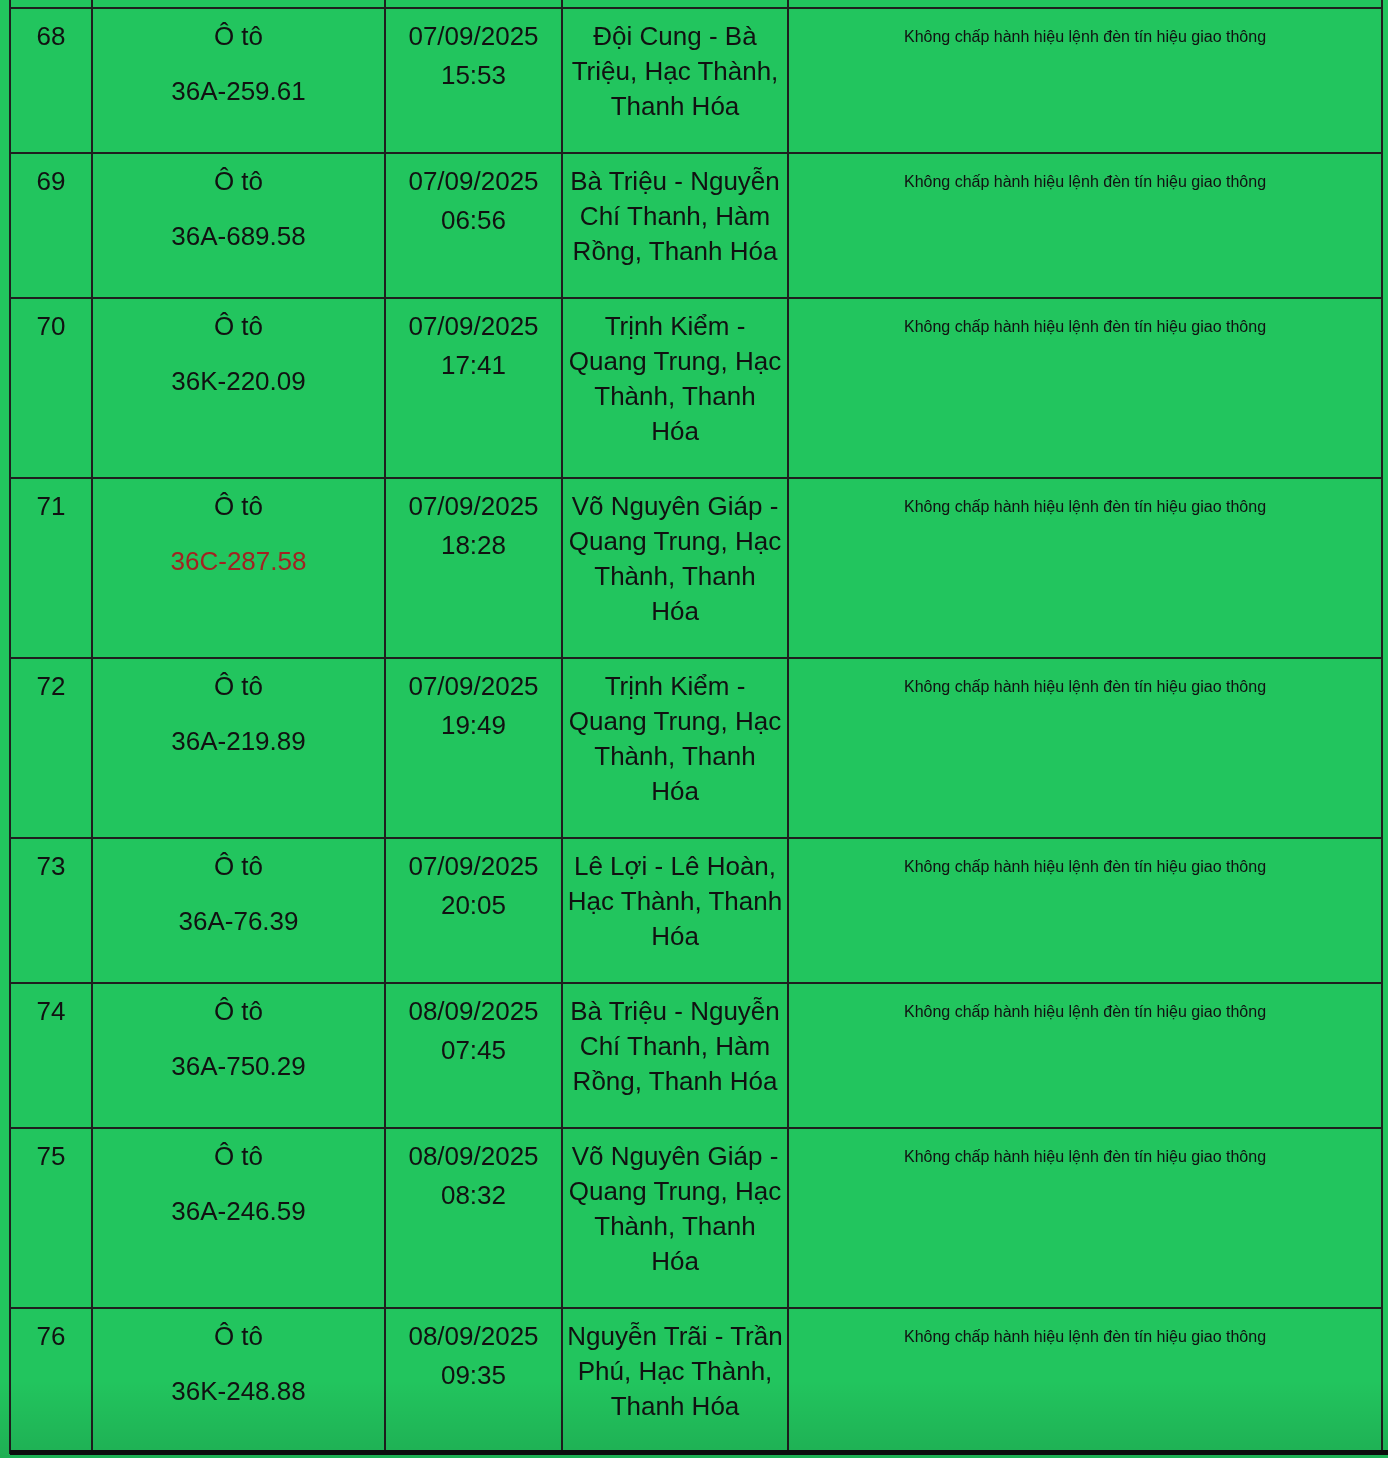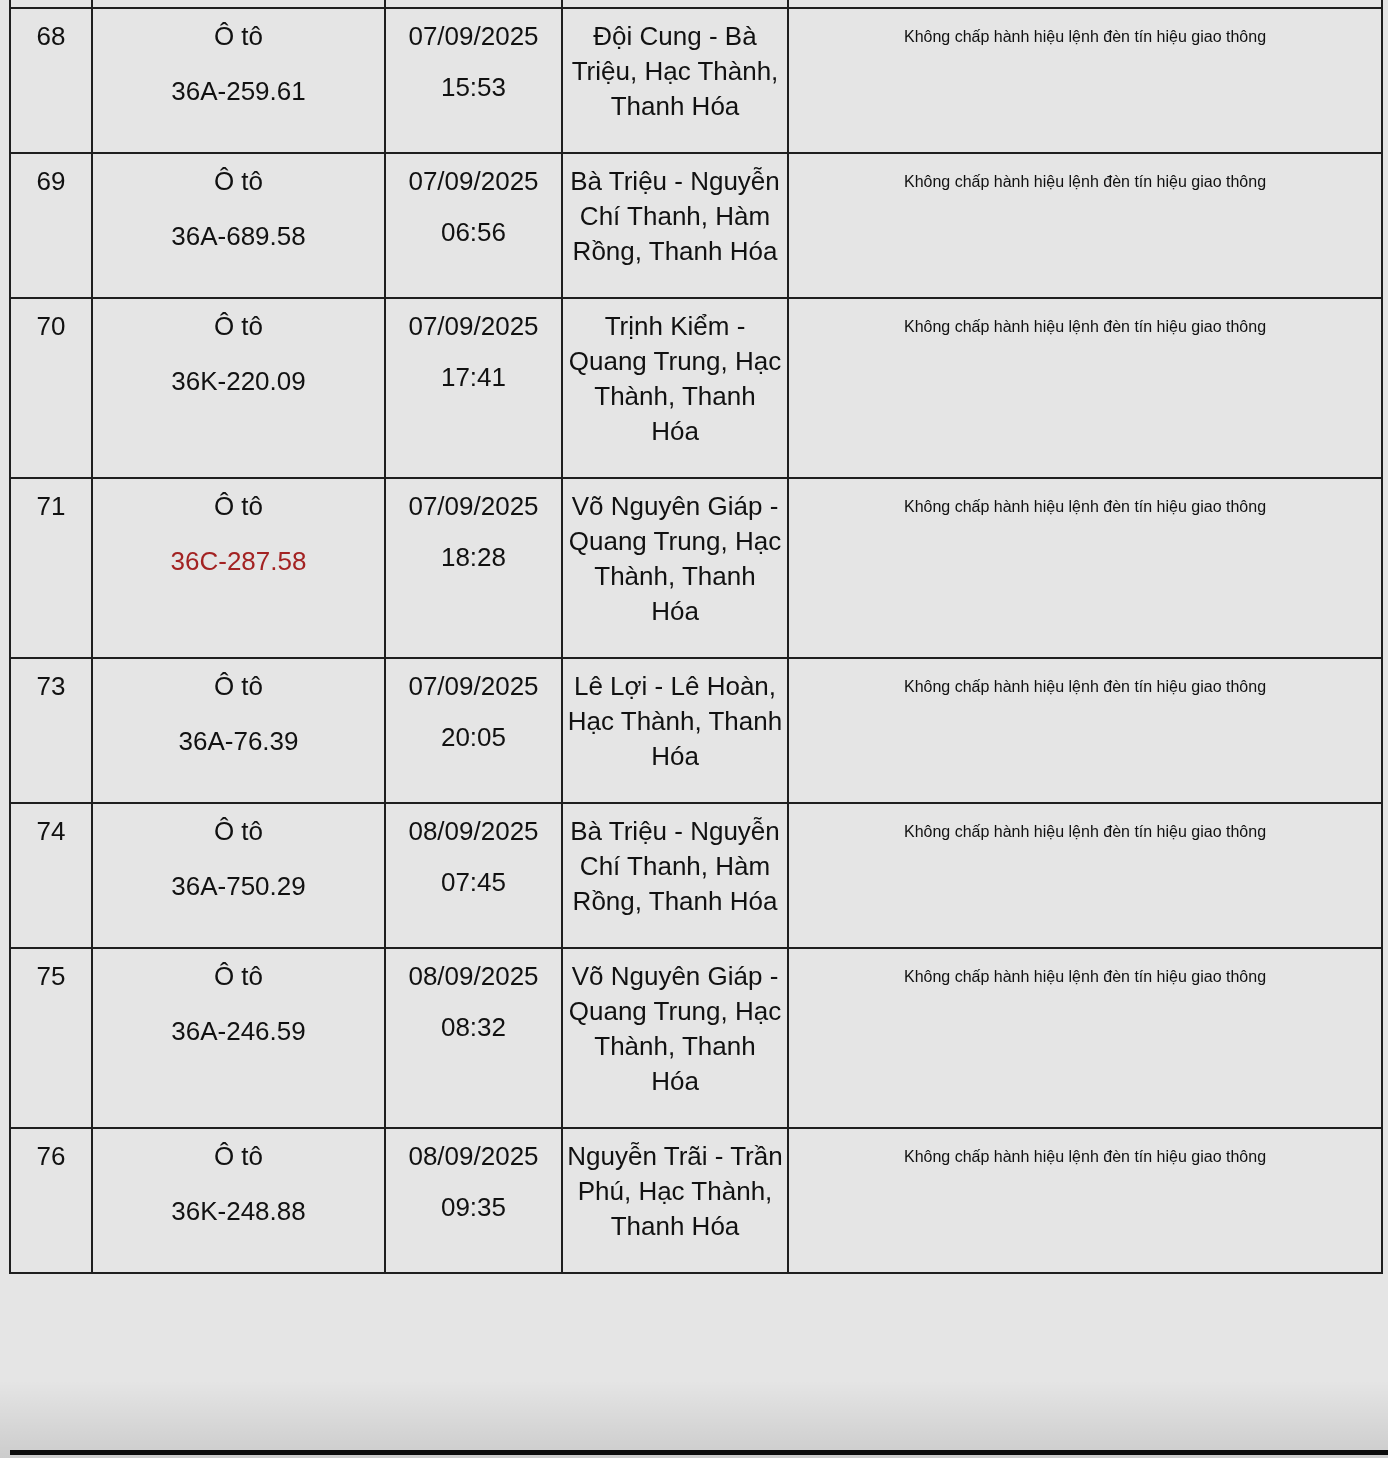--- a/index.html
+++ b/index.html
@@ -10,21 +10,21 @@
   html, body {
     margin: 0;
     padding: 0;
     background: #ffffff;
   }
   #page {
     position: relative;
     width: 1388px;
     height: 1458px;
     overflow: hidden;
-    background: #e5e5e5;
+    background: #22c55e;
     font-family: "Liberation Sans", "DejaVu Sans", sans-serif;
     color: var(--text-color);
   }
   table.violation-table {
     border-collapse: collapse;
     table-layout: fixed;
     width: 1372px;
     margin-left: 9px;
     margin-top: -2px;
     font-size: 26px;
@@ -48,21 +48,21 @@
   td.col-datetime { }
   td.col-location { }
   td.col-violation {
     text-align: center;
     white-space: nowrap;
     padding-left: 6px;
     padding-right: 2px;
     font-size: 16px;
   }
   .plate { margin-top: 20px; }
-  .time  { margin-top: 16px; }
+  .time  { margin-top: 4px; }
   .bottom-shade {
     position: absolute;
     left: 0;
     right: 0;
     bottom: 0;
     height: 78px;
     background: linear-gradient(to bottom, rgba(0,0,0,0) 0%, rgba(0,0,0,0.11) 100%);
     pointer-events: none;
   }
   .bottom-bar {
@@ -142,20 +142,33 @@
       <div class="plate" style="color: rgb(163, 34, 34);">36C-287.58</div>
     </td>
     <td class="col-datetime">
       <div>07/09/2025</div>
       <div class="time">18:28</div>
     </td>
     <td class="col-location">Võ Nguyên Giáp - Quang Trung, Hạc Thành, Thanh Hóa</td>
     <td class="col-violation">Không chấp hành hiệu lệnh đèn tín hiệu giao thông</td>
   </tr>
         <tr>
+    <td class="col-no">72</td>
+    <td class="col-vehicle">
+      <div>Ô tô</div>
+      <div class="plate">36A-219.89</div>
+    </td>
+    <td class="col-datetime">
+      <div>07/09/2025</div>
+      <div class="time">19:49</div>
+    </td>
+    <td class="col-location">Trịnh Kiểm - Quang Trung, Hạc Thành, Thanh Hóa</td>
+    <td class="col-violation">Không chấp hành hiệu lệnh đèn tín hiệu giao thông</td>
+  </tr>
+        <tr>
     <td class="col-no">73</td>
     <td class="col-vehicle">
       <div>Ô tô</div>
       <div class="plate">36A-76.39</div>
     </td>
     <td class="col-datetime">
       <div>07/09/2025</div>
       <div class="time">20:05</div>
     </td>
     <td class="col-location">Lê Lợi - Lê Hoàn, Hạc Thành, Thanh Hóa</td>

